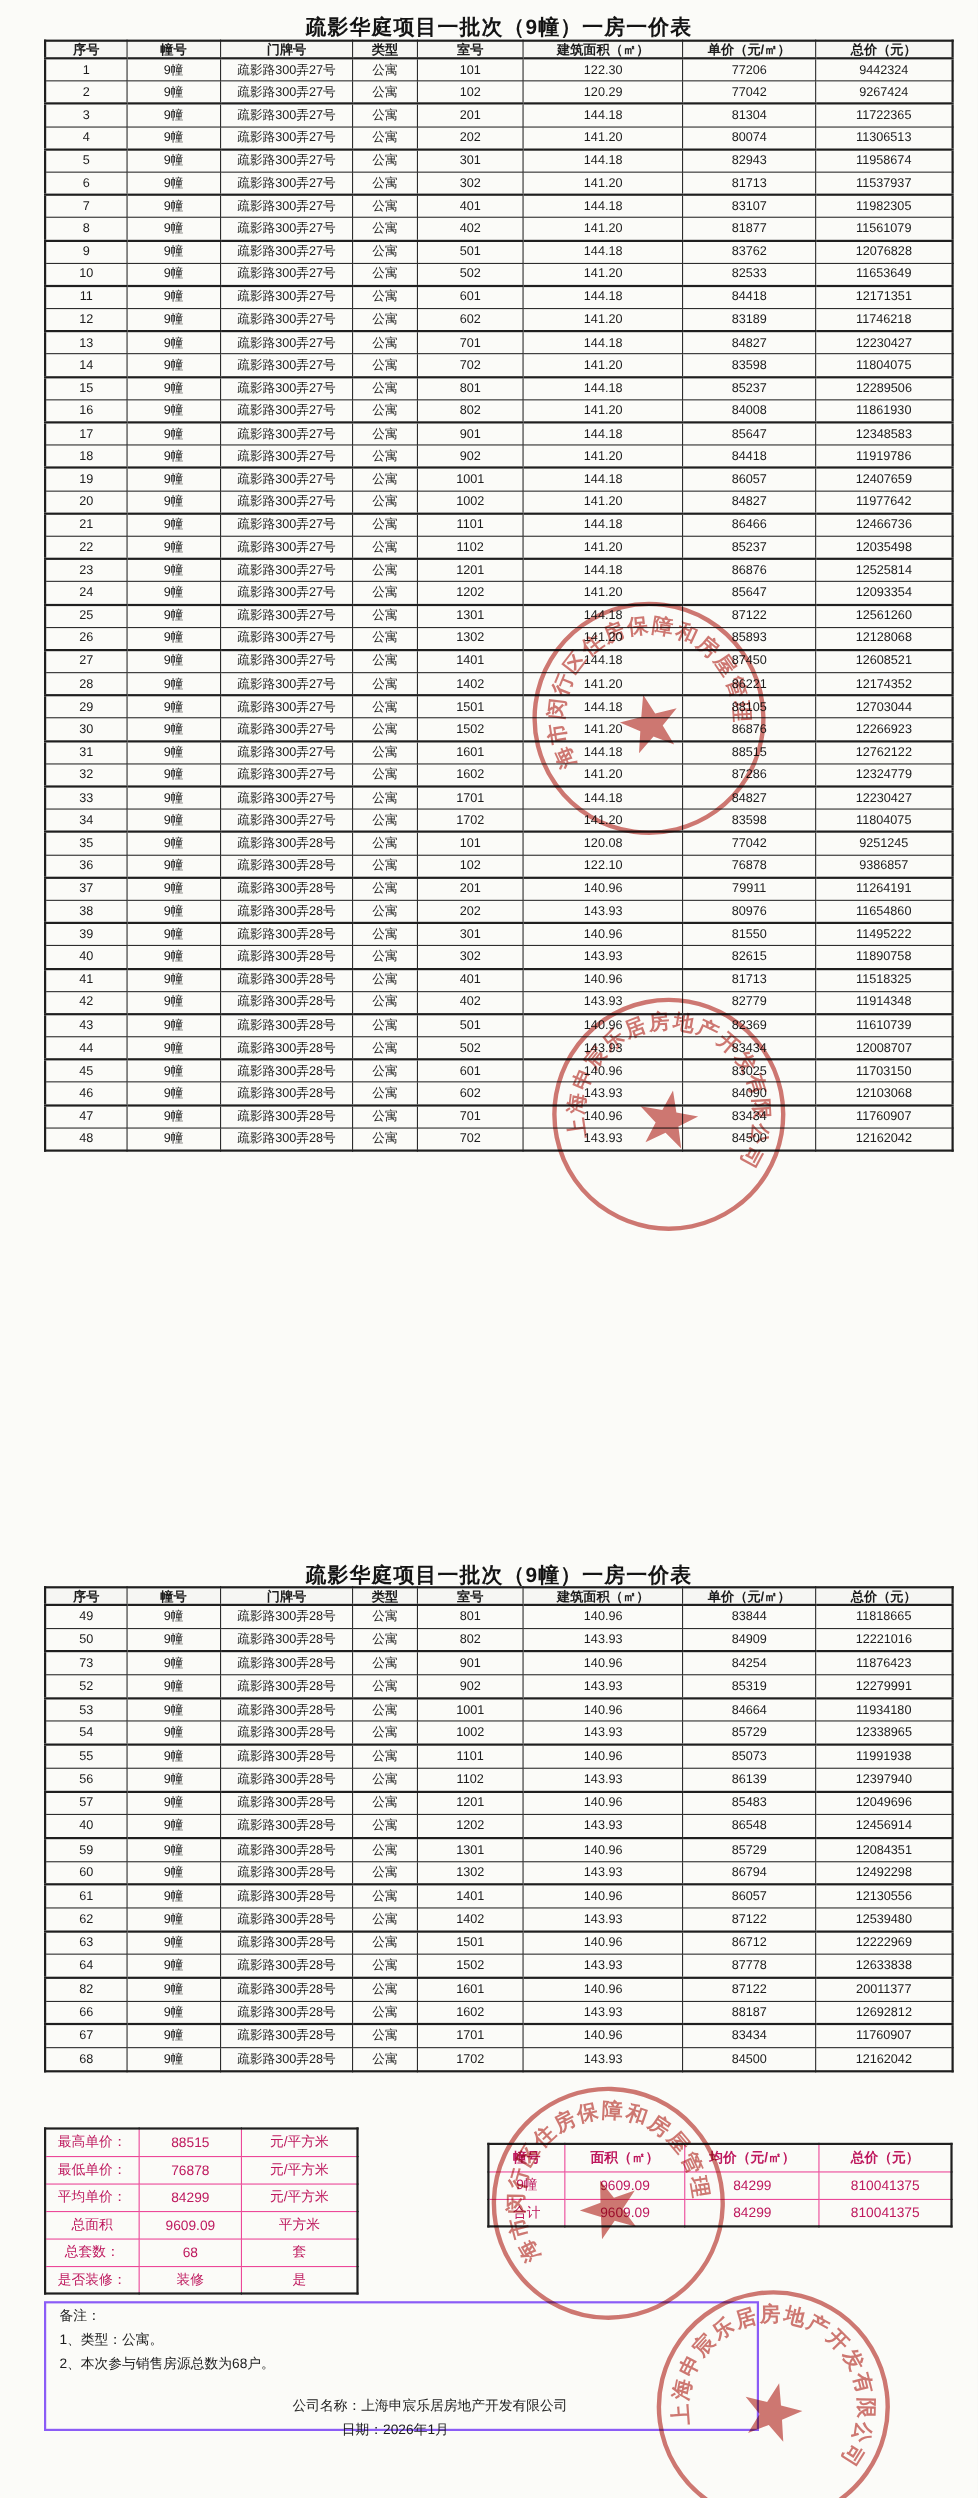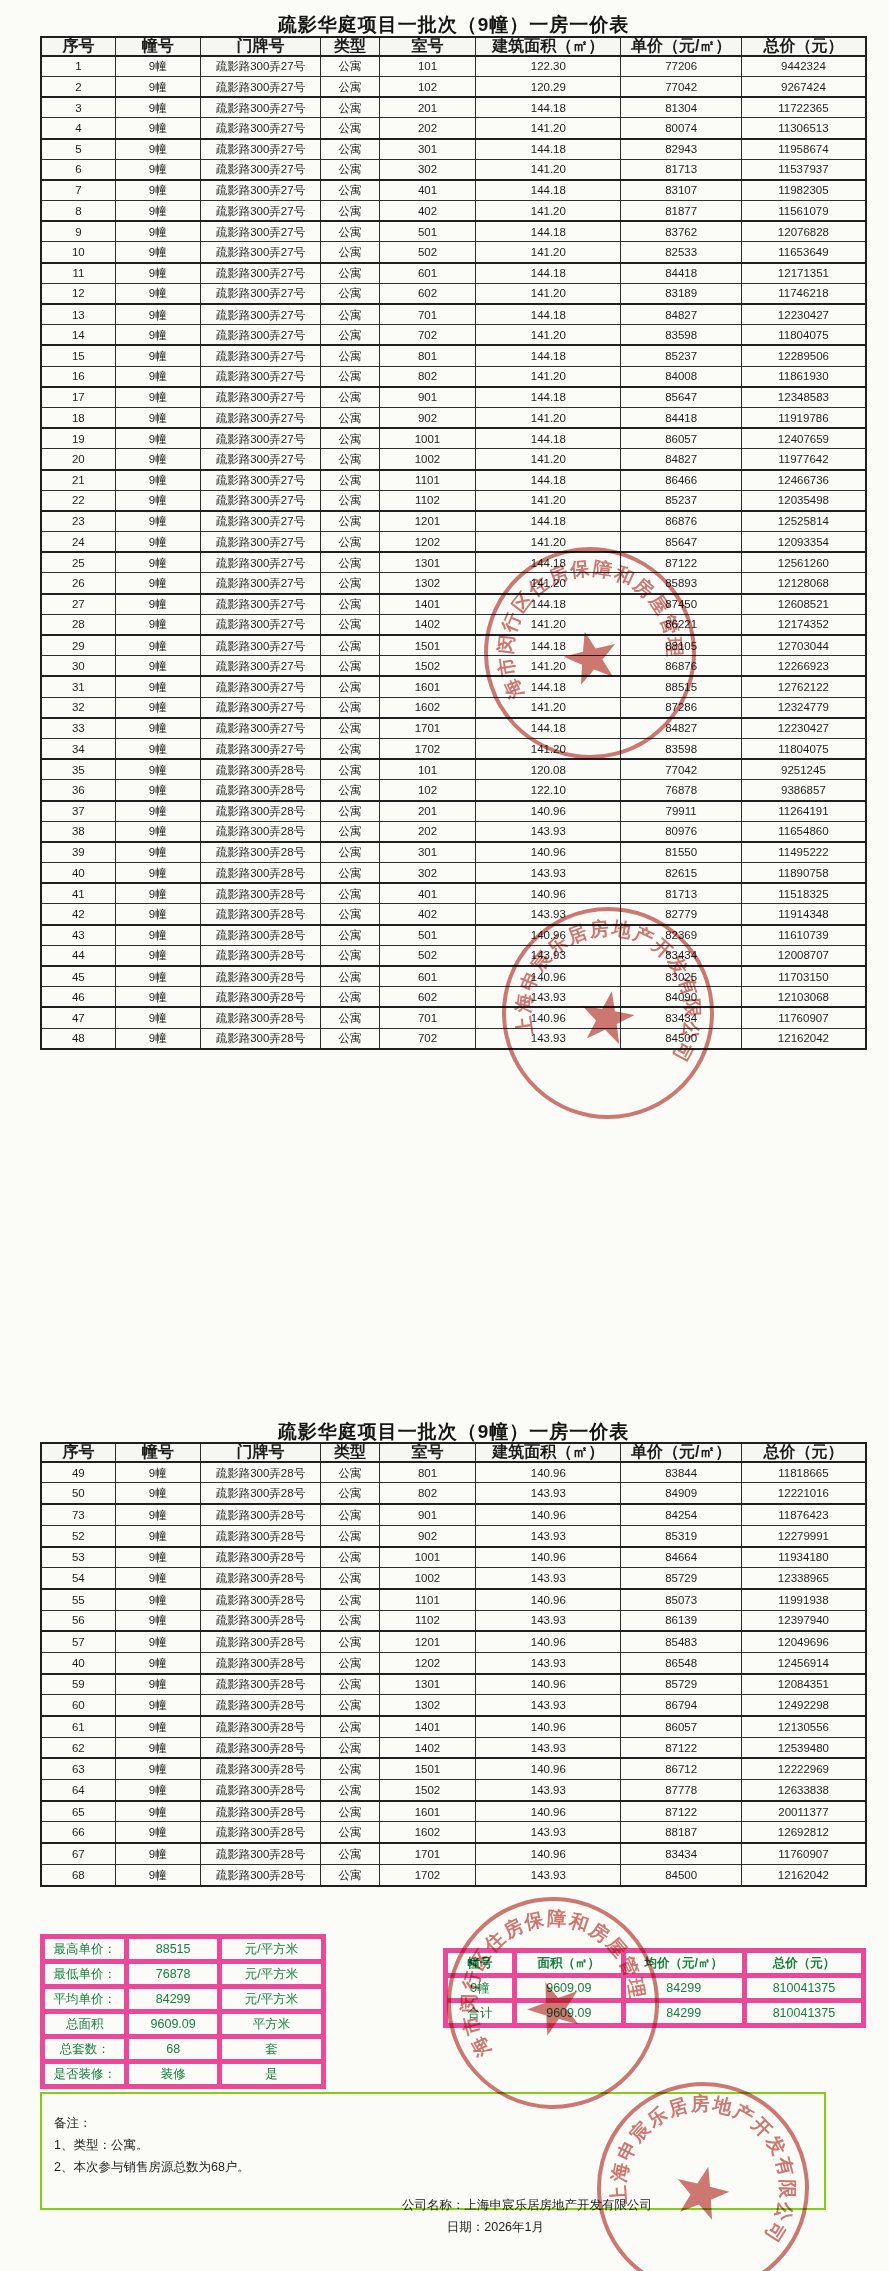--- a/index.html
+++ b/index.html
@@ -15,37 +15,37 @@
   }
   table.price {
     position:absolute; left:40px; width:827px;
     border-collapse:collapse; table-layout:fixed;
     border:2px solid #1f1f1f; background:transparent;
   }
   .price th, .price td {
     border:1px solid #2d2d2d; text-align:center; white-space:nowrap;
     overflow:hidden; padding:0; line-height:1.05; color:#1c1c1c;
   }
-  .price th { font-weight:bold; font-size:16px; height:16px; background:rgba(0,0,0,0.02); }
+  .price th { font-weight:bold; font-size:12px; height:16px; background:rgba(0,0,0,0.02); }
   .price td { font-size:11.5px; }
   .t1 td { height:20.7px; }
   .t2 td { height:21.2px; }
   .price tbody tr:nth-child(odd) td { border-top:2px solid #1f1f1f; }
   table.sum {
     position:absolute; border-collapse:collapse; table-layout:fixed;
     border:2px solid #1f1f1f;
   }
   .sum th, .sum td {
-    border:5px solid #ec4899; text-align:center; white-space:nowrap;
-    font-size:12.5px; height:25px; padding:0 2px; color:#15803d;
+    border:1px solid #ec4899; text-align:center; white-space:nowrap;
+    font-size:12.5px; height:25px; padding:0 2px; color:#be185d;
   }
   .sum th { font-weight:bold; }
   .notes {
-    position:absolute; left:40px; top:2092px; width:786px; height:118px;
-    border:2px solid #84cc16; padding:18px 12px; font-size:12.5px; line-height:22px;
+    position:absolute; left:40px; top:2092px; width:650px; height:118px;
+    border:2px solid #8b5cf6; padding:0 12px; font-size:12.5px; line-height:22px;
   }
   .notes .company-line { text-align:right; padding-right:160px; margin-top:16px; }
   .notes .date-line { text-align:right; padding-right:268px; }
   .stamp { position:absolute; mix-blend-mode:multiply; opacity:.72; pointer-events:none; }
   .stamp-ring { fill:none; stroke:#c0453e; stroke-width:4; }
   .stamp-text { fill:#c0453e; font-size:19px; font-weight:bold; letter-spacing:2px;
                 font-family:"Liberation Sans", sans-serif; }
   .stamp-star { fill:#c0453e; }
 </style>
 </head>
@@ -742,21 +742,21 @@
           <td>64</td>
           <td>9幢</td>
           <td>疏影路300弄28号</td>
           <td>公寓</td>
           <td>1502</td>
           <td>143.93</td>
           <td>87778</td>
           <td>12633838</td>
         </tr>
         <tr>
-          <td>65</td>
+          <td>82</td>
           <td>9幢</td>
           <td>疏影路300弄28号</td>
           <td>公寓</td>
           <td>1601</td>
           <td>140.96</td>
           <td>87122</td>
           <td>20011377</td>
         </tr>
         <tr>
           <td>66</td>

